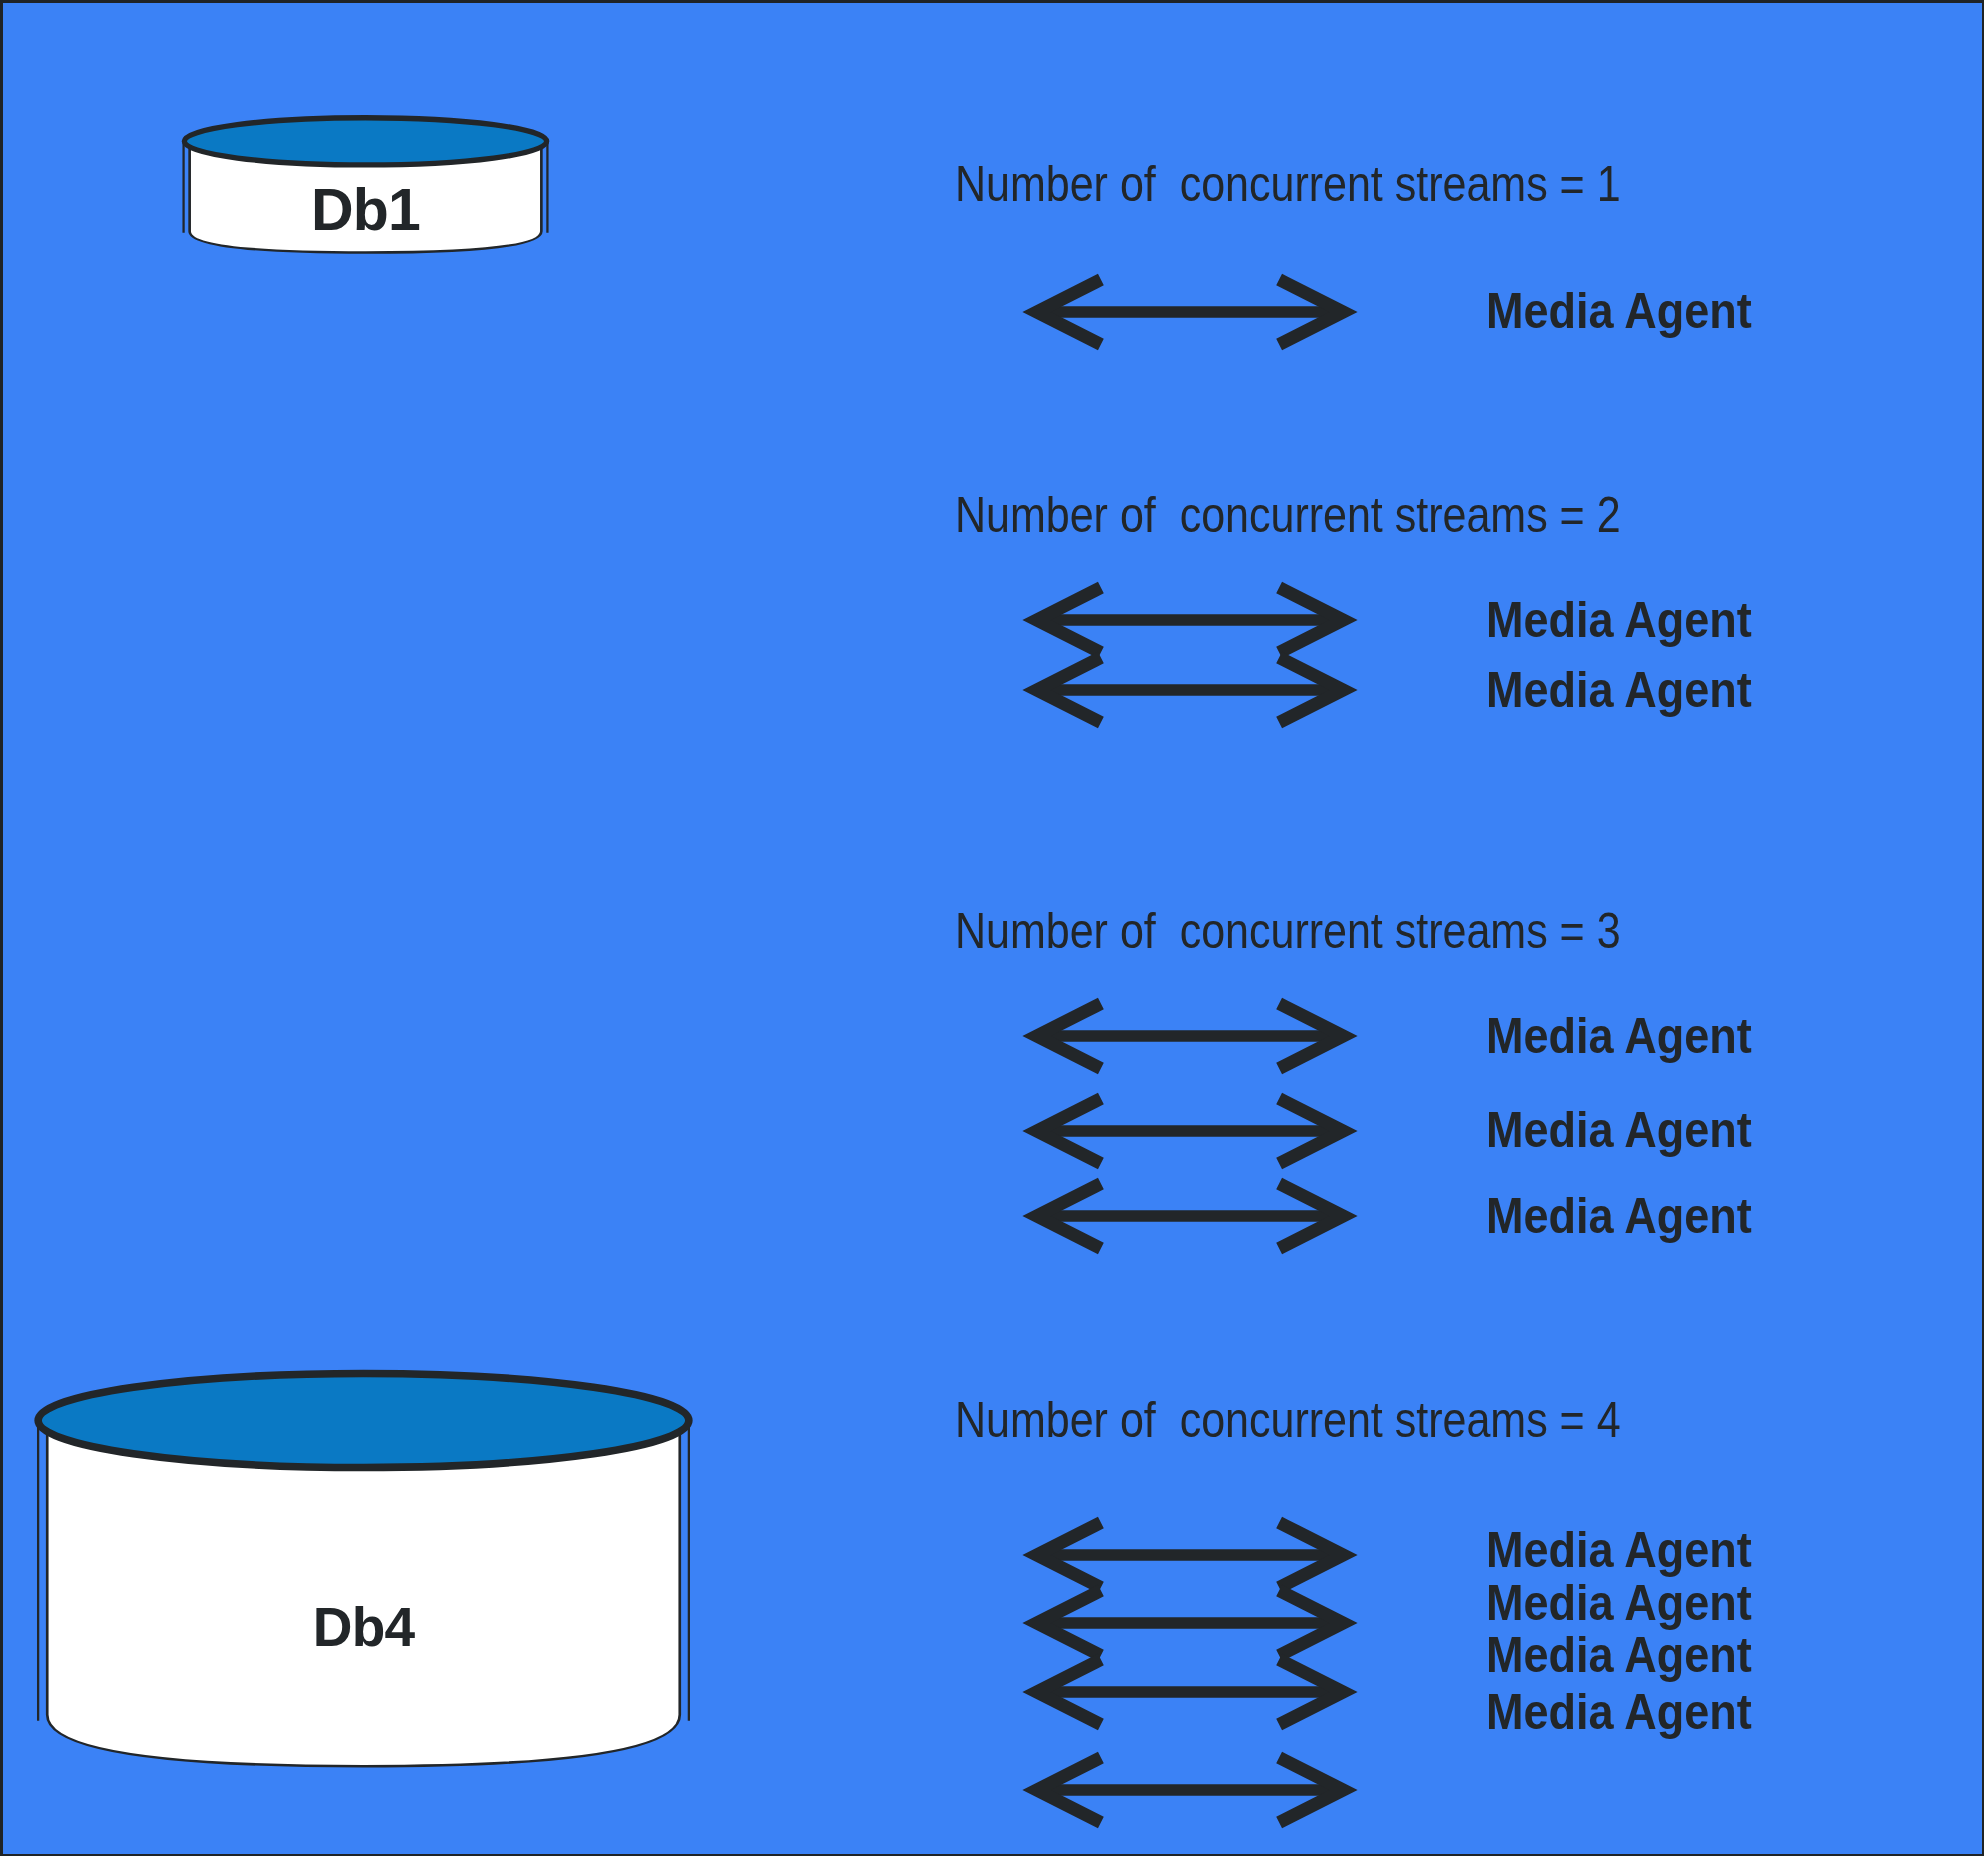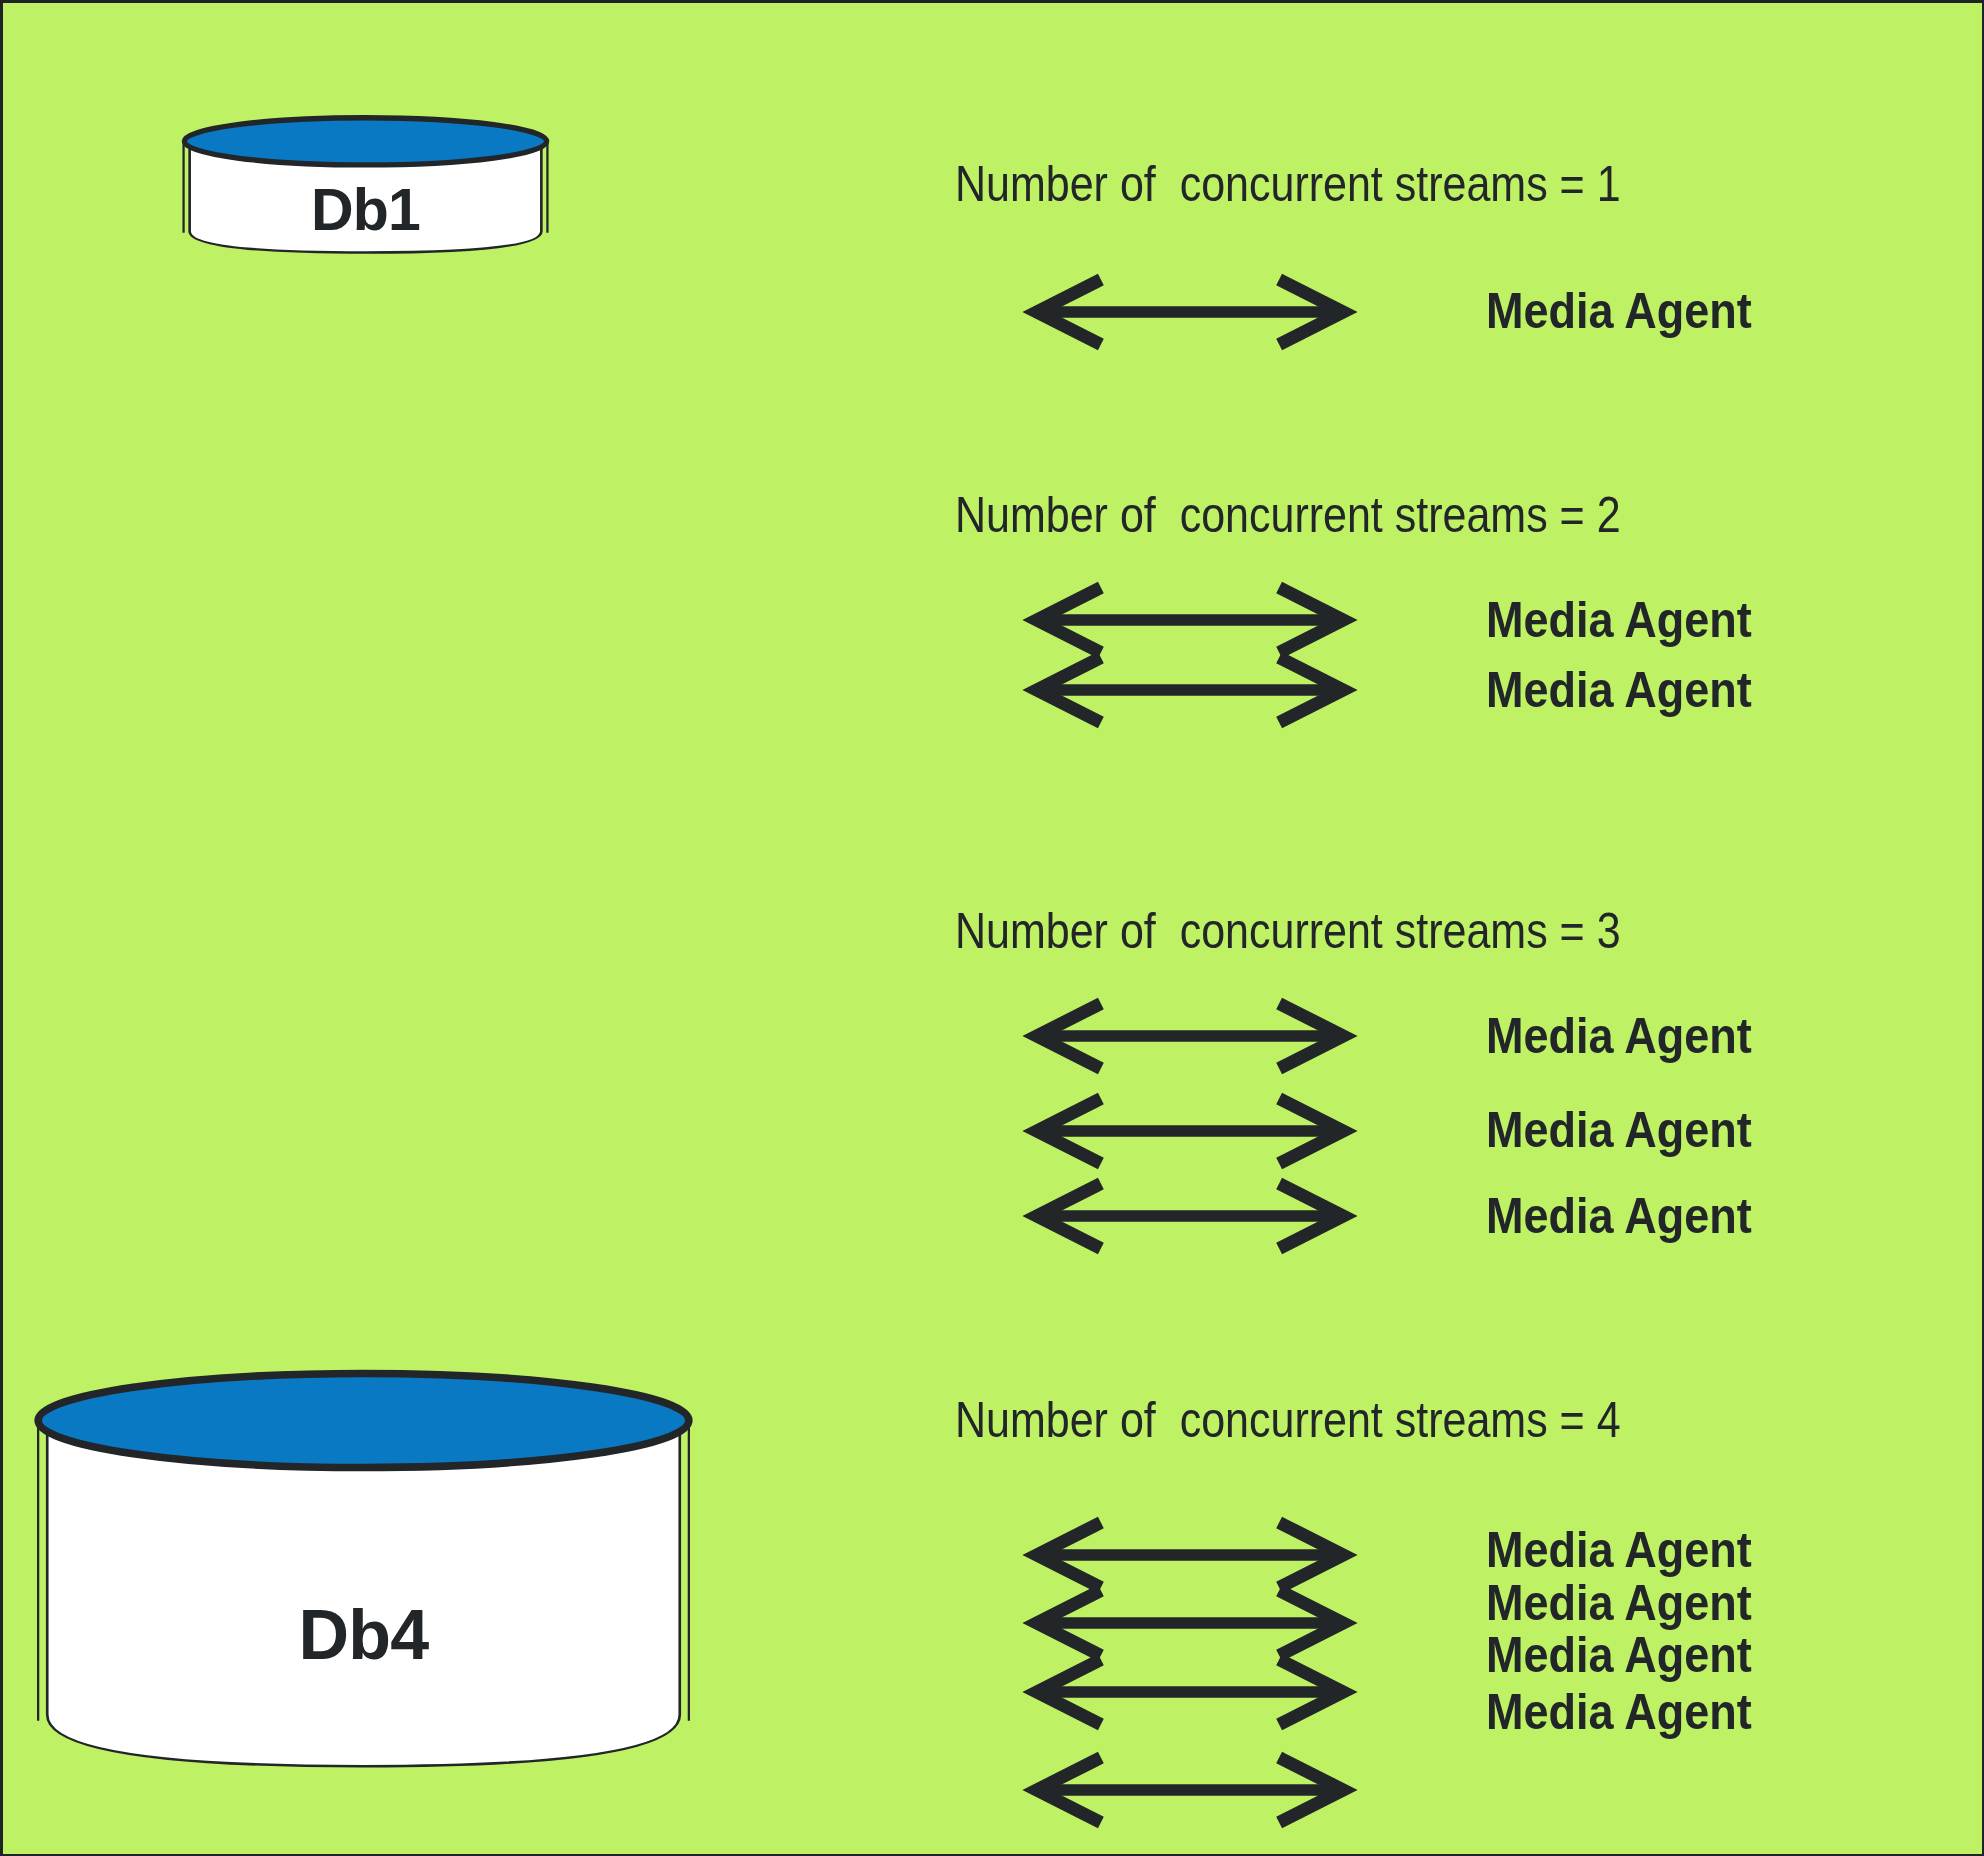--- a/index.html
+++ b/index.html
@@ -4,21 +4,21 @@
 <style>
   html, body {
     margin: 0;
     padding: 0;
     background: #ffffff;
   }
   #page {
     position: relative;
     width: 1985px;
     height: 1857px;
-    background: #bef264;
+    background: #3b82f6;
     box-sizing: border-box;
     border: 3.8px solid #1f2326;
     overflow: hidden;
     font-family: "Liberation Sans", sans-serif;
   }
 
   
   .db-wrap {
     position: absolute;
   }
@@ -94,21 +94,21 @@
   </div>
 
 
 
   <div class="db-wrap" style="left:23px; top:1369px; width:675px; height:398px;">
     <svg class="db-svg" viewBox="0 0 890 525" preserveAspectRatio="none">
       <path d="M16 62 L16 460 M874 62 L874 460" fill="none" stroke="#222629" stroke-width="3"></path>
       <path d="M28 64 L28 452 Q28 520 445 520 Q862 520 862 452 L862 64 Z" fill="#ffffff" stroke="#222629" stroke-width="3.5"></path>
       <ellipse cx="445" cy="64" rx="429" ry="62" fill="#0A79C4" stroke="#222629" stroke-width="10"></ellipse>
     </svg>
-    <div class="db-label" style="left:0; top:228px; width:675px; text-align:center; font-size:70px;">Db4</div>
+    <div class="db-label" style="left:0; top:228px; width:675px; text-align:center; font-size:55px;">Db4</div>
   </div>
 
   <div class="group" style="top:156px; width:986px; height:205px;">
     <div class="group-title">Number of  concurrent streams = 1</div>
 
     <div class="arrow-box" style="top:118px;">
       <svg class="arrow-svg" width="334" height="70" viewBox="0 0 440 92">
         <line x1="18" y1="46" x2="422" y2="46" stroke="#222629" stroke-width="15"></line>
         <polyline points="95,7 18,46 95,85" fill="none" stroke="#222629" stroke-width="17" stroke-linecap="square" stroke-linejoin="miter"></polyline>
         <polyline points="345,7 422,46 345,85" fill="none" stroke="#222629" stroke-width="17" stroke-linecap="square" stroke-linejoin="miter"></polyline>

